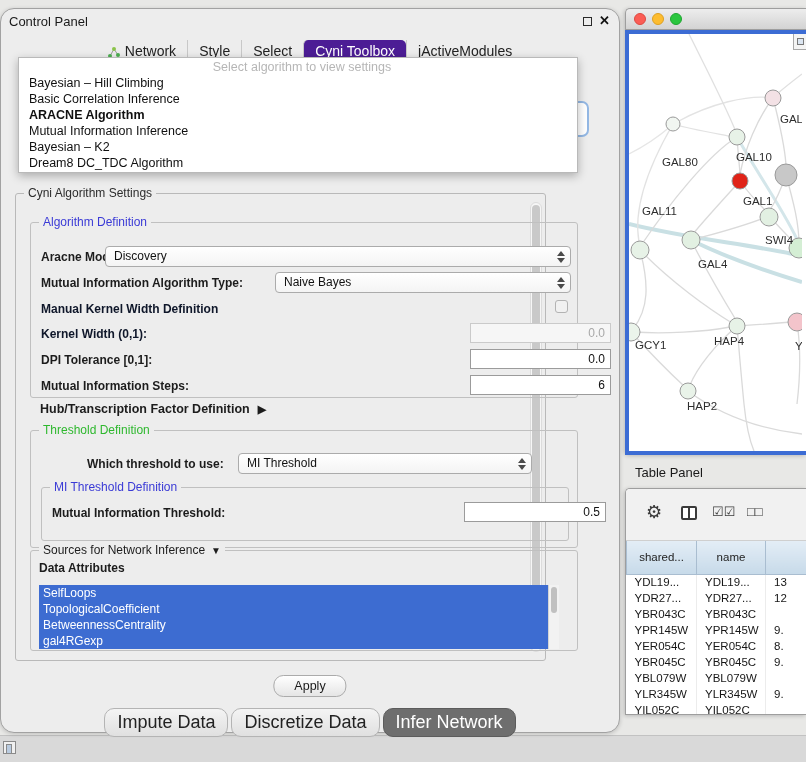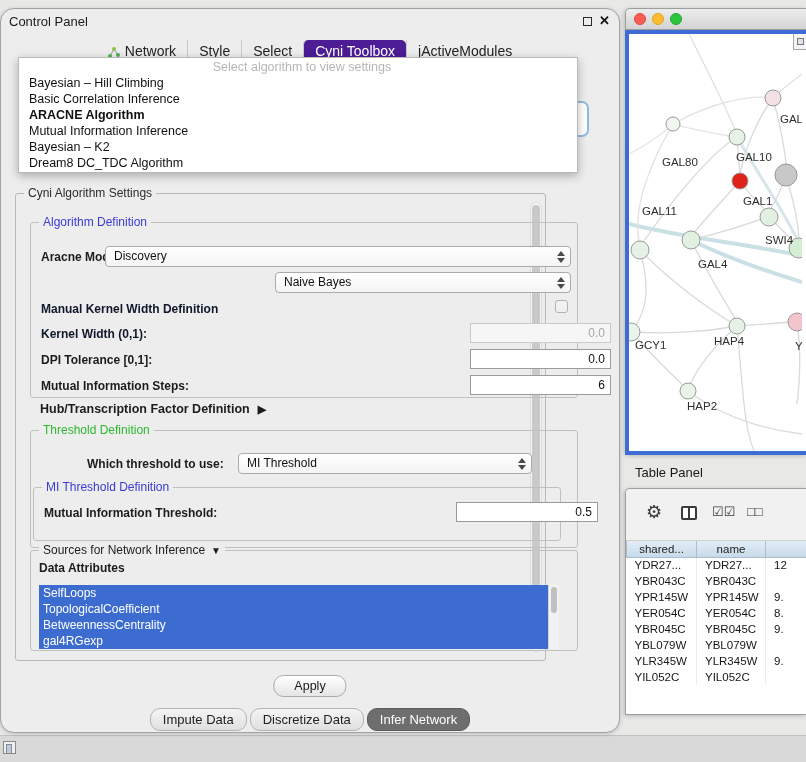--- a/index.html
+++ b/index.html
@@ -33,33 +33,33 @@
   .combo { position:absolute; height:21px; background:linear-gradient(#ffffff,#f4f4f4); border:1px solid #ababab; border-radius:4px; font-size:12px; color:#111; line-height:19px; padding-left:8px; }
   .updown { position:absolute; right:5px; top:50%; margin-top:-6px; width:8px; height:12px; }
   .updown::before { content:""; position:absolute; top:0; left:0; border-left:4px solid transparent; border-right:4px solid transparent; border-bottom:5px solid #4a4a4a; }
   .updown::after { content:""; position:absolute; bottom:0; left:0; border-left:4px solid transparent; border-right:4px solid transparent; border-top:5px solid #4a4a4a; }
   .field { position:absolute; height:20px; background:#fff; border:1px solid #9b9b9b; font-size:12px; color:#111; line-height:18px; text-align:right; padding-right:5px;margin-left:40px; }
   .field.dis { background:#f6f6f6; border-color:#cacaca; color:#a8a8a8; }
   .cbx { position:absolute; width:13px; height:13px; border:1px solid #b3b3b3; background:#f1f1f1; border-radius:3px; }
   .hub { position:absolute; left:24px; top:208px; font-size:12.5px; font-weight:bold; color:#1c1c1c; }
   .hub .tri { font-size:11px; margin-left:8px; }
   .thr { left:14px; top:236px; width:548px; height:118px;padding-left:36px; }
-  .mig { left:2px; top:56px; width:528px; height:54px; }
+  .mig { left:10px; top:56px; width:528px; height:54px; }
   .src { left:14px; top:356px; width:548px; height:101px; }
   .src-title { font-weight:normal; color:#1d1d1d; }
   .src-title .tri { font-size:10px; margin-left:6px; }
   .attr-hdr { position:absolute; left:8px; top:10px; font-size:12px; font-weight:bold; color:#1c1c1c; }
   .attr-list { position:absolute; left:8px; top:34px; width:520px; height:64px; background:#fff; overflow:hidden; }
   .attr-item { height:16px; line-height:16px; padding-left:4px; font-size:12px; color:#fff; background:#3d6cd1; width:509px; }
   .attr-sb { position:absolute; right:0; top:0; bottom:0; width:11px; background:#f2f2f2; border-left:1px solid #d4d4d4; }
   .attr-sb::before { content:""; position:absolute; left:2px; right:2px; top:2px; height:26px; background:#c0c0c0; border-radius:4px; }
 
   .apply-btn { position:absolute; left:50%; transform:translateX(-50%); top:666px; padding:3px 20px; font-size:12.5px; border:1px solid #ababab; border-radius:10px; background:linear-gradient(#ffffff,#e5e5e5); color:#1a1a1a; }
   .bottom-tabs { position:absolute; left:0; right:0; top:699px; display:flex; justify-content:center; gap:3px; }
-  .seg { padding:3px 12px; font-size:13px; border:1px solid #b4b4b4; border-radius:10px; background:linear-gradient(#f4f4f4,#e0e0e0); color:#222; }
+  .seg { padding:3px 12px; font-size:18px; border:1px solid #b4b4b4; border-radius:10px; background:linear-gradient(#f4f4f4,#e0e0e0); color:#222; }
   .seg.sel { background:#6e6e6e; color:#fff; border-color:#5c5c5c; }
 
   
   .popup { position:absolute; left:18px; top:57px; width:560px; height:116px; background:#fff; border:1px solid #b9b9b9; box-shadow:0 3px 9px rgba(0,0,0,.28); z-index:60; padding-top:2px;padding-left:8px; }
   .popup-prompt { height:15px; line-height:15px; text-align:center; color:#b6b6b6; font-size:12.5px; }
   .dd-item { height:16px; line-height:16px; padding-left:2px; font-size:12.5px; color:#101010; white-space:nowrap; }
   .dd-item.bold { font-weight:bold; }
   .frag { position:absolute; left:562px; top:92px; width:26px; height:36px; border:2px solid #94b8e4; border-radius:7px; background:#fff; z-index:15; }
 
   
@@ -79,21 +79,21 @@
   .tp-label { position:absolute; left:635px; top:465px; font-size:13px; color:#1a1a1a; z-index:10; }
   .tp-win { position:absolute; left:625px; top:488px; width:181px; height:227px; background:#fafafa; border:1px solid #9e9e9e; border-right:none; border-radius:5px 0 0 0; box-shadow:-1px 1px 4px rgba(0,0,0,.2); overflow:hidden; z-index:10; }
   .tp-toolbar { position:absolute; left:0; top:0; right:0; height:52px; background:#f1f1f1; border-bottom:1px solid #cfcfcf; }
   .gear { position:absolute; left:20px; top:13px; font-size:18px; color:#3a3a3a; line-height:20px; }
   .colicon { position:absolute; left:55px; top:17px; width:16px; height:14px; border:2px solid #3a3a3a; border-radius:2px; background:#fff; }
   .colicon::before { content:""; position:absolute; left:5px; top:0; bottom:0; width:2px; background:#3a3a3a; }
   .checks { position:absolute; left:86px; top:15px; font-size:13px; color:#3a3a3a; }
   .boxes { position:absolute; left:121px; top:15px; font-size:13px; color:#3a3a3a; }
   .tp-table { position:absolute; left:0; top:52px; right:0; bottom:0; background:#fff; }
   .tp-table table { border-collapse:collapse; width:100%; table-layout:fixed; }
-  .tp-table th { height:16px; background:linear-gradient(#e3edf6,#c7dae9); border:1px solid #a9bdd0; border-top:none; font-weight:normal; font-size:11.5px; color:#222; overflow:hidden; white-space:nowrap; }
+  .tp-table th { height:33px; background:linear-gradient(#e3edf6,#c7dae9); border:1px solid #a9bdd0; border-top:none; font-weight:normal; font-size:11.5px; color:#222; overflow:hidden; white-space:nowrap; }
   .tp-table td { height:16px; padding:0 0 0 8px; font-size:11.5px; color:#161616; border-right:1px solid #ececec; white-space:nowrap; overflow:hidden; }
 
   
   .bottom-strip { position:absolute; left:0; top:735px; width:806px; height:27px; background:#d9d9d9; border-top:1px solid #c2c2c2; }
   .corner-icon { position:absolute; left:3px; top:741px; width:13px; height:13px; border:1px solid #8a8a8a; background:#f0f0f0; z-index:11; }
   .corner-icon::after { content:""; position:absolute; left:2px; top:2px; width:4px; height:8px; background:#b9cbe0; border:1px solid #8a8a8a; }
 </style>
 </head>
 <body>
 
@@ -138,20 +138,21 @@
 
       <div class="grp ad">
         <div class="grp-title blue">Algorithm Definition</div>
 
         <div class="lbl" style="left:10px; top:27px;">Aracne Mode:</div>
         <div class="combo" style="left:74px; top:23px; width:466px;">
           <span>Discovery</span>
           <span class="updown"></span>
         </div>
 
+        <div class="lbl" style="left:10px; top:53px;">Mutual Information Algorithm Type:</div>
         <div class="combo" style="left:244px; top:49px; width:296px;">
           <span>Naive Bayes</span>
           <span class="updown"></span>
         </div>
 
         <div class="lbl dis" style="left:10px; top:79px;">Manual Kernel Width Definition</div>
         <div class="cbx" style="left:524px; top:77px;"></div>
 
         <div class="lbl dis" style="left:10px; top:104px;">Kernel Width (0,1):</div>
         <div class="field dis" style="left:399px; top:100px; width:141px;">0.0</div>
@@ -302,20 +303,25 @@
           </colgroup>
         <thead>
             <tr>
               <th>shared...</th>
               <th>name</th>
               <th></th>
             </tr>
           </thead>
         <tbody>
             <tr>
+              <td>YDL19...</td>
+              <td>YDL19...</td>
+              <td>13</td>
+            </tr>
+            <tr>
               <td>YDR27...</td>
               <td>YDR27...</td>
               <td>12</td>
             </tr>
             <tr>
               <td>YBR043C</td>
               <td>YBR043C</td>
               <td></td>
             </tr>
             <tr>

